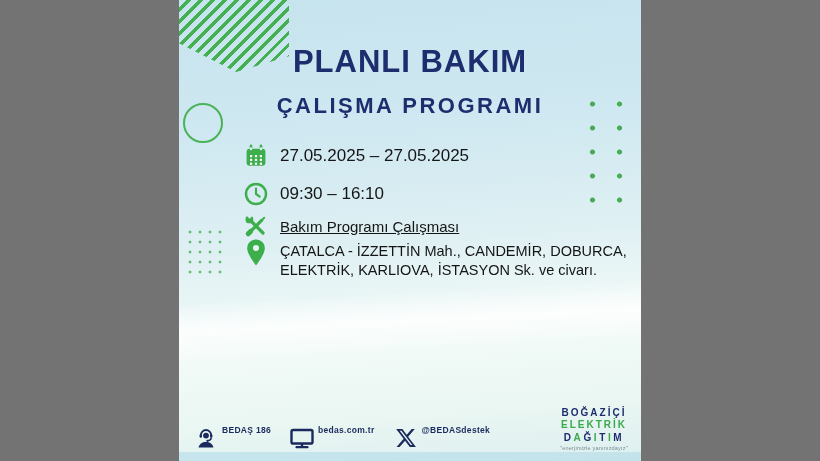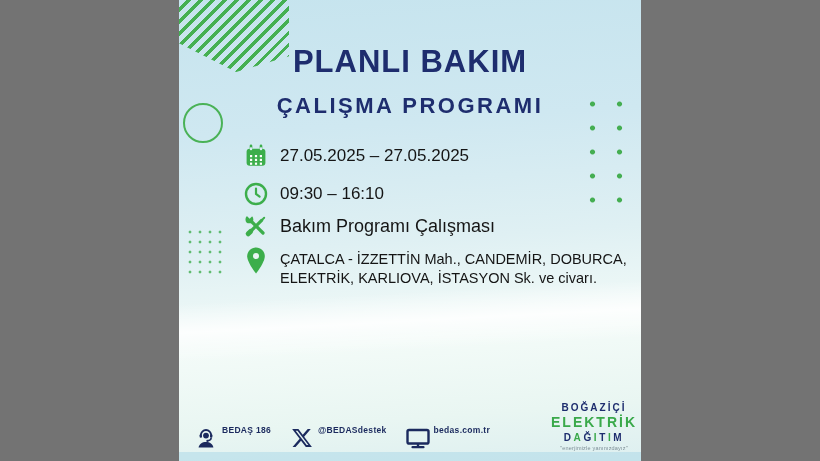--- a/index.html
+++ b/index.html
@@ -30,33 +30,33 @@
   .title-2{font-size:22px;font-weight:700;letter-spacing:2.5px;margin-top:13px;}
 
   
   .row{position:absolute;left:64px;display:flex;align-items:center;gap:11px;color:#151515;}
   .icn{flex:0 0 26px;width:26px;height:26px;display:flex;align-items:center;justify-content:center;}
   .icn svg{display:block;}
   .txt{font-size:17px;}
   #row-date{top:143px}
   #row-time{top:181px}
   #row-work{top:213px}
-  #row-work .txt{font-size:18px;}
-  #row-loc{top:248px;align-items:flex-start;}
+  #row-work .txt{font-size:15px;text-decoration:underline;}
+  #row-loc{top:240px;align-items:flex-start;}
   #row-loc .txt{font-size:14.5px;line-height:1.32;padding-top:2px;white-space:nowrap;}
 
   
   .contacts{position:absolute;left:14px;bottom:10px;display:flex;gap:18px;}
   .contact{display:flex;flex-direction:row;align-items:flex-start;gap:3px;color:#1b2a5e;}
   .contact .label{font-size:8.5px;font-weight:700;letter-spacing:.3px;}
   .contact .icn{width:26px;height:26px;flex:0 0 26px;}
 
   .logo{position:absolute;right:3px;bottom:9px;width:88px;text-align:center;line-height:1.25;}
   .logo-l1{color:#1e2d6e;font-size:10px;font-weight:800;letter-spacing:2px;margin-top:9px;}
-  .logo-l2{color:#3aa94a;font-size:14px;font-weight:800;letter-spacing:2px;}
+  .logo-l2{color:#3aa94a;font-size:10px;font-weight:800;letter-spacing:2px;}
   .logo-l3{font-size:10px;font-weight:700;letter-spacing:2.6px;}
   .logo-l3 .alt-navy{color:#1e2d6e;} .logo-l3 .alt-green{color:#3aa94a;}
   .logo-tagline{font-size:5.5px;color:#7d8e96;margin-top:1px;letter-spacing:.2px;}
 </style>
 </head>
 <body>
 
 <div class="canvas">
   <div class="card">
 
@@ -140,35 +140,35 @@
             <path d="M17.2 11.8c0 1.6-1.6 2.8-3.4 3" fill="none" stroke="#1b2a5e" stroke-width="1.5"></path>
             <circle cx="13.4" cy="14.9" r="1.1"></circle>
             <circle cx="12" cy="9.6" r="2.9"></circle>
             <path d="M4.6 21.5c.5-3.6 3.6-5.6 7.4-5.6s6.9 2 7.4 5.6z"></path>
           </svg>
         </span>
         <span class="label">BEDAŞ 186</span>
       </div>
       <div class="contact">
         <span class="icn">
-          <svg width="22" height="22" viewBox="0 0 24 24" fill="#1b2a5e">
-            <path d="M18.244 2.25h3.308l-7.227 8.26 8.502 11.24H16.17l-5.214-6.817L4.99 21.75H1.68l7.73-8.835L1.254 2.25H8.08l4.713 6.231zm-1.161 17.52h1.833L7.084 4.126H5.117z"></path>
-          </svg>
-        </span>
-        <span class="label">@BEDASdestek</span>
-      </div>
-      <div class="contact">
-        <span class="icn">
           <svg width="26" height="24" viewBox="0 0 26 24">
             <rect x="2.5" y="4" width="21" height="13.5" rx="1.6" fill="none" stroke="#1b2a5e" stroke-width="2.4"></rect>
             <path d="M13 17.5v2.6" stroke="#1b2a5e" stroke-width="2.4"></path>
             <path d="M7.5 21.2h11" stroke="#1b2a5e" stroke-width="2.2" stroke-linecap="round"></path>
           </svg>
         </span>
         <span class="label">bedas.com.tr</span>
+      </div>
+      <div class="contact">
+        <span class="icn">
+          <svg width="22" height="22" viewBox="0 0 24 24" fill="#1b2a5e">
+            <path d="M18.244 2.25h3.308l-7.227 8.26 8.502 11.24H16.17l-5.214-6.817L4.99 21.75H1.68l7.73-8.835L1.254 2.25H8.08l4.713 6.231zm-1.161 17.52h1.833L7.084 4.126H5.117z"></path>
+          </svg>
+        </span>
+        <span class="label">@BEDASdestek</span>
       </div>
     </div>
 
     <div class="logo">
       <div class="logo-l1">BOĞAZİÇİ</div>
       <div class="logo-l2">ELEKTRİK</div>
       <div class="logo-l3"><span class="alt-navy">D</span><span class="alt-green">A</span><span class="alt-navy">Ğ</span><span class="alt-green">I</span><span class="alt-navy">T</span><span class="alt-green">I</span><span class="alt-navy">M</span></div>
       <div class="logo-tagline">"enerjimizle yanınızdayız"</div>
     </div>
 

